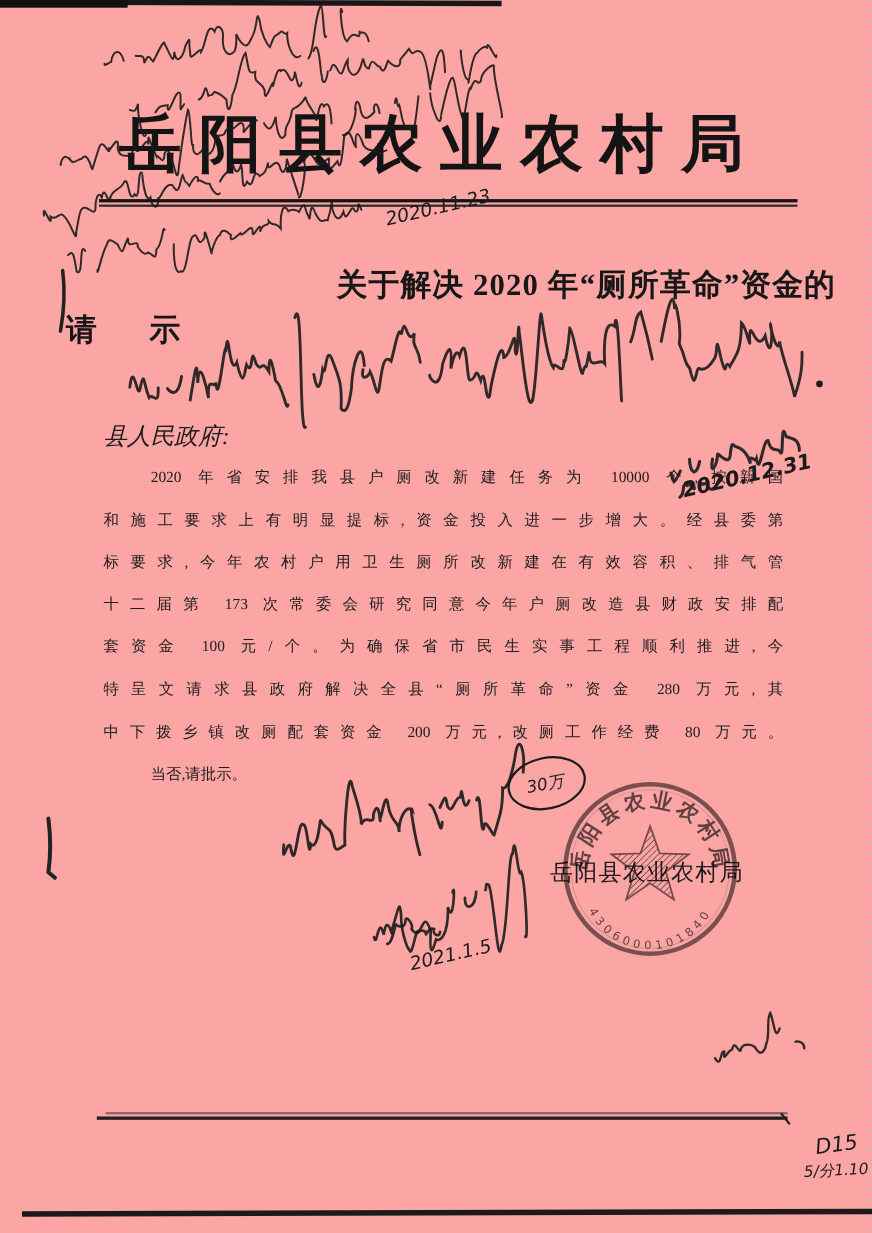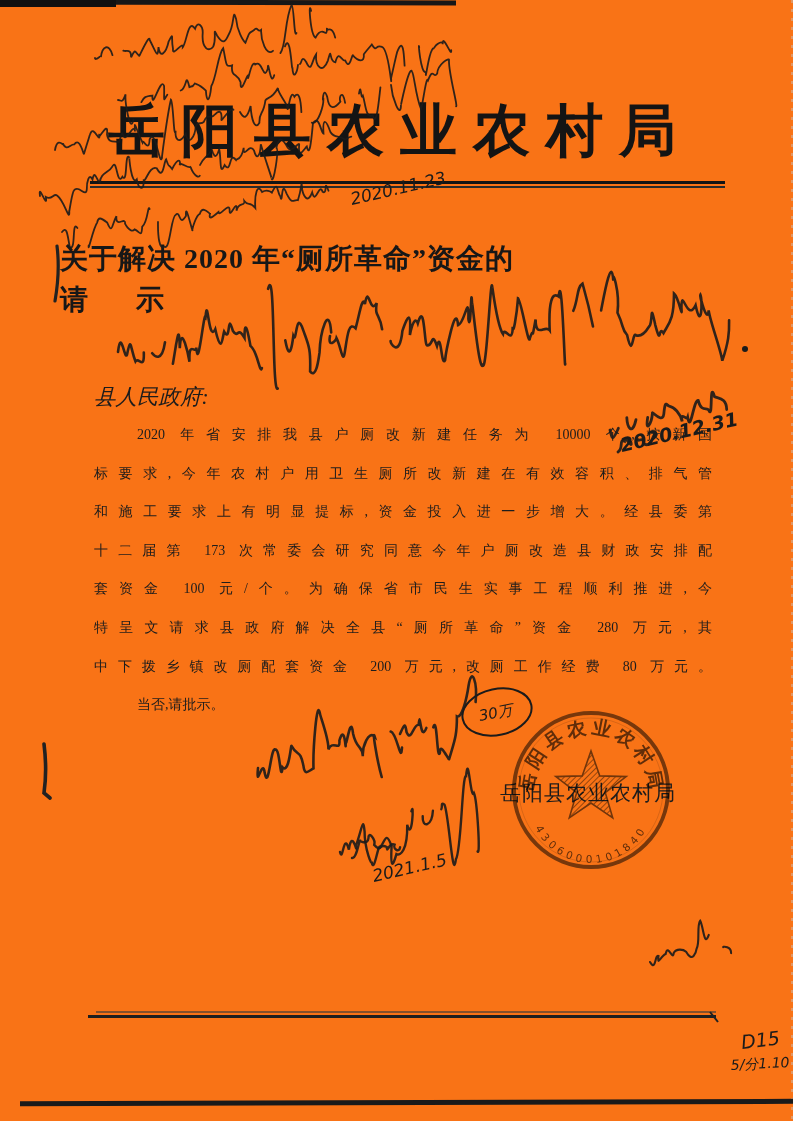--- a/index.html
+++ b/index.html
@@ -1,32 +1,32 @@
 <!DOCTYPE html>
 <html lang="zh"><head>
 <meta charset="utf-8">
 <style>
   html,body{margin:0;padding:0;background:#ffffff;}
-  .page{position:relative;width:793px;height:1121px;background:#f97316;overflow:hidden;
+  .page{position:relative;width:793px;height:1121px;background:#fca5a5;overflow:hidden;
         font-family:"Liberation Serif","DejaVu Serif",serif;color:#1c1c1c;}
   .t{position:absolute;white-space:pre;}
   
   .top-edge{position:absolute;left:0;top:0;width:456px;height:5px;background:#171717;transform:rotate(.15deg);}
   .top-corner{position:absolute;left:0;top:0;width:116px;height:7px;background:#101010;}
   .right-edge{position:absolute;right:0;top:0;width:2px;height:100%;
       background:repeating-linear-gradient(#c4c4c4 0 3px,transparent 3px 9px);opacity:.45;}
   .bottom-line{position:absolute;left:20px;top:1100px;width:773px;height:4.5px;background:#1a1a1a;transform:rotate(-.18deg);}
   .mid-line{position:absolute;left:88px;top:1015px;width:628px;height:3px;background:#1f1f1f;}
   .mid-line-echo{position:absolute;left:96px;top:1011px;width:620px;height:1.5px;background:#3a3a3a;opacity:.6;}
   
   .agency{left:60px;top:93px;width:680px;text-align:center;font-size:57px;font-weight:700;
           letter-spacing:16px;color:#141414;}
   .rule-a{position:absolute;left:90px;top:181px;width:635px;height:2.6px;background:#141414;}
   .rule-b{position:absolute;left:90px;top:186px;width:635px;height:1.8px;background:#2a2a2a;}
-  .title-1{left:60px;top:240px;width:700px;text-align:left;font-size:28px;font-weight:700;letter-spacing:1px;color:#171717;}
+  .title-1{left:60px;top:240px;width:700px;text-align:right;font-size:28px;font-weight:700;letter-spacing:1px;color:#171717;}
   .title-2{left:60px;top:281px;width:700px;text-align:left;font-size:28px;font-weight:700;letter-spacing:10px;color:#171717;}
   .salutation{left:94px;top:382px;font-size:21.5px;font-style:italic;}
   .body-block{position:absolute;left:94px;top:416px;width:618px;}
   .body-line{height:38.6px;line-height:38.6px;font-size:14px;text-align:justify;text-align-last:justify;color:#1d1d1d;}
   .body-line.first{text-indent:43px;}
   .body-line.last{text-align-last:left;text-indent:43px;}
   .sig-dept{left:500px;top:779px;font-size:21px;letter-spacing:1px;z-index:2;}
   .sig-date{left:494px;top:816px;font-size:21px;letter-spacing:1.5px;z-index:2;}
   
   svg.seal{position:absolute;left:0;top:0;z-index:3;mix-blend-mode:multiply;opacity:.85;pointer-events:none;}
@@ -48,22 +48,22 @@
   <div class="t agency">岳阳县农业农村局</div>
   <div class="rule-a"></div>
   <div class="rule-b"></div>
 
   <div class="t title-1">关于解决 2020 年“厕所革命”资金的</div>
   <div class="t title-2">请　示</div>
 
   <div class="t salutation">县人民政府:</div>
   <div class="body-block">
     <div class="body-line first">2020 年省安排我县户厕改新建任务为 10000 个,按新国</div>
+    <div class="body-line">和施工要求上有明显提标,资金投入进一步增大。经县委第</div>
     <div class="body-line">标要求,今年农村户用卫生厕所改新建在有效容积、排气管</div>
-    <div class="body-line">和施工要求上有明显提标,资金投入进一步增大。经县委第</div>
     <div class="body-line">十二届第 173 次常委会研究同意今年户厕改造县财政安排配</div>
     <div class="body-line">套资金 100 元/个。为确保省市民生实事工程顺利推进,今</div>
     <div class="body-line">特呈文请求县政府解决全县“厕所革命”资金 280 万元,其</div>
     <div class="body-line">中下拨乡镇改厕配套资金 200 万元,改厕工作经费 80 万元。</div>
     <div class="body-line last">当否,请批示。</div>
   </div>
 
   <div class="t sig-dept">岳阳县农业农村局</div>
 
   <svg class="seal" width="793" height="1121" viewBox="0 0 793 1121">

